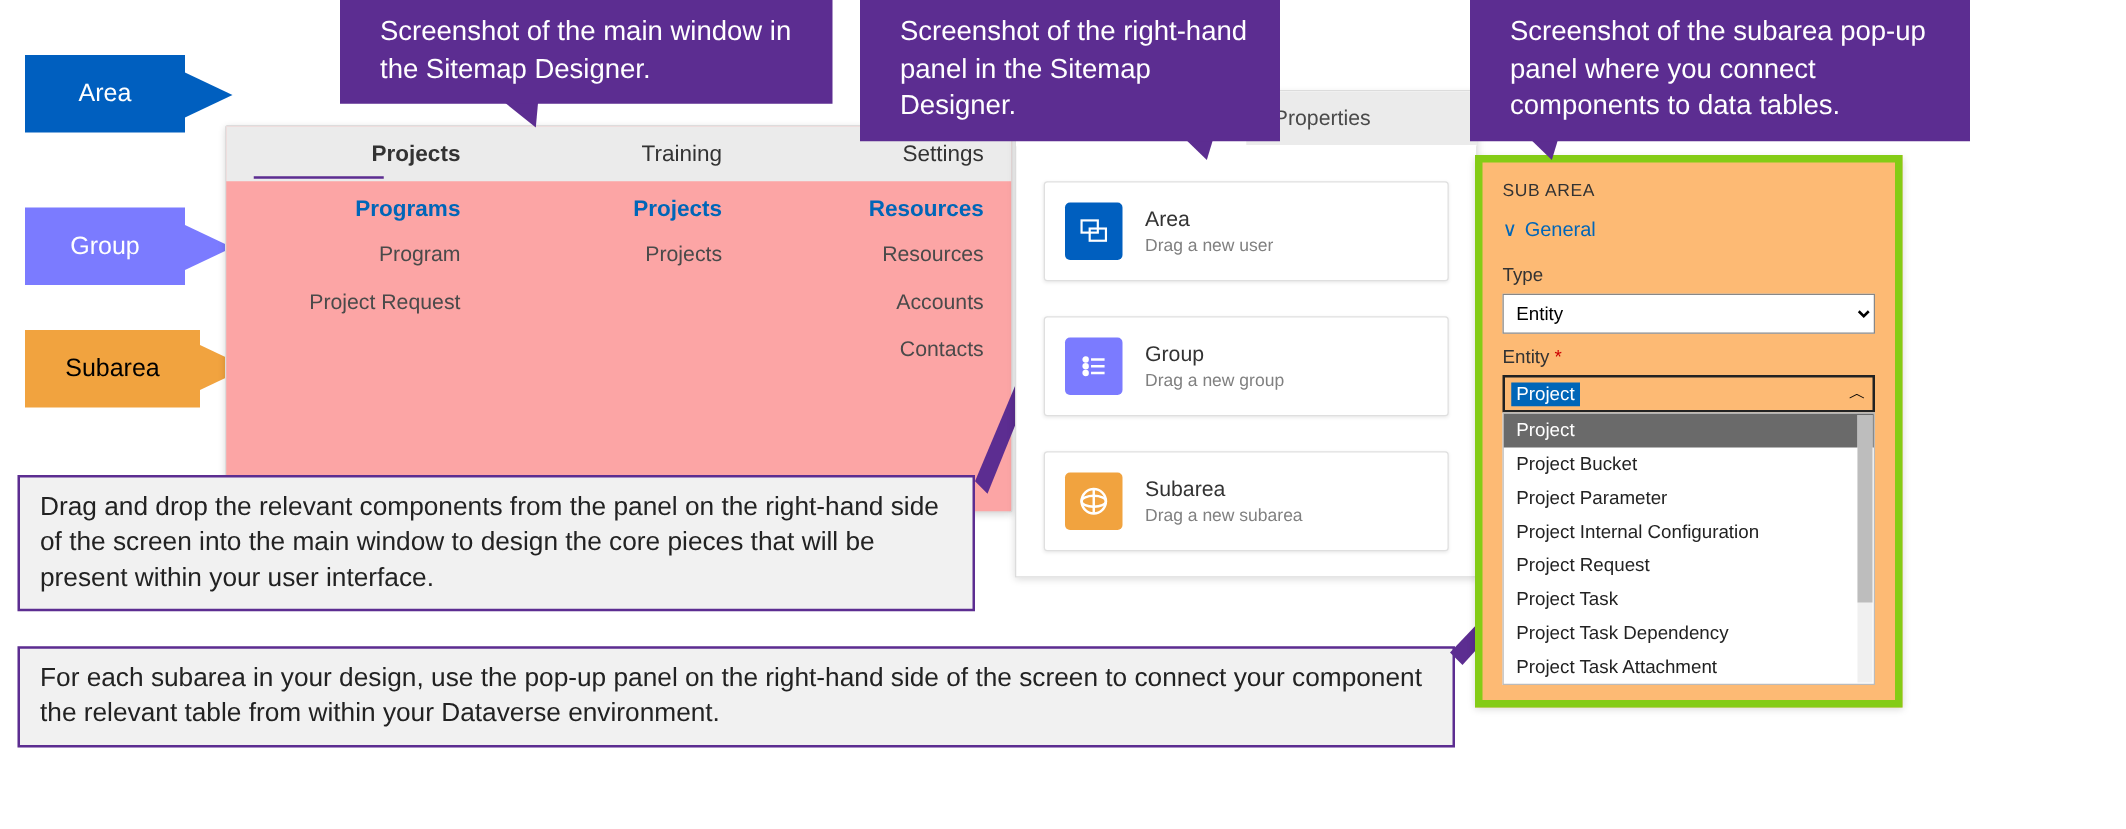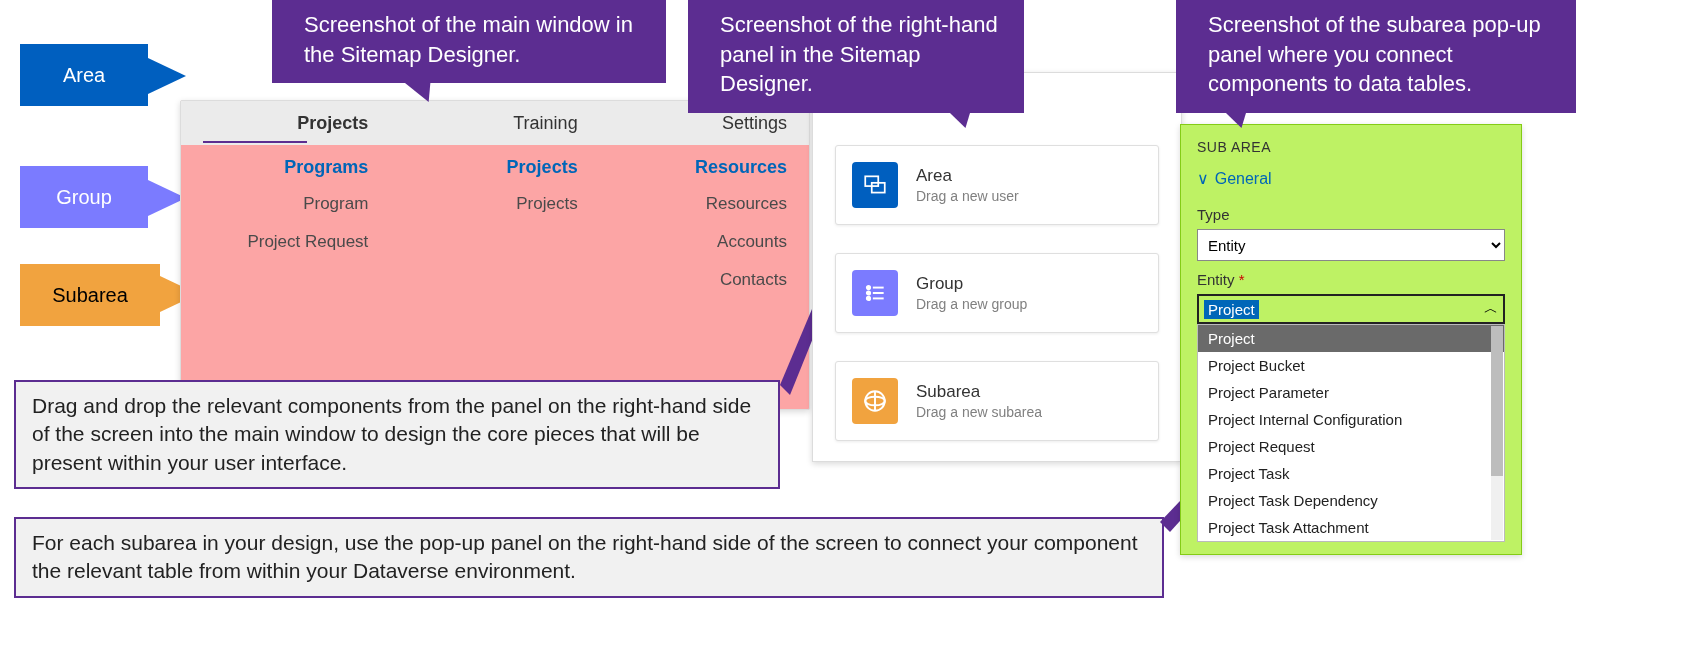--- a/index.html
+++ b/index.html
@@ -164,22 +164,22 @@
   .cc-group { background: #7b7bff; }
   .cc-subarea { background: #f1a33f; }
   .cc-text .cc-title { font-size: 17px; color: #333; }
   .cc-text .cc-sub { font-size: 14px; color: #808080; margin-top: 2px; }
 
   
   .props-panel {
     position: absolute;
     left: 1180px; top: 124px;
     width: 342px;
-    background: #bef264;
-    border: 1px solid #84cc16;
+    background: #fdba74;
+    border: 6px solid #84cc16;
     box-shadow: 0 2px 6px rgba(0,0,0,0.15);
     padding: 14px 16px 12px 16px;
     z-index: 20;
   }
   .subarea-title {
     font-size: 14px;
     letter-spacing: 0.5px;
     text-transform: uppercase;
     color: #333;
     margin-bottom: 14px;
@@ -314,20 +314,21 @@
       <div class="sub-item">Resources</div>
       <div class="sub-item">Accounts</div>
       <div class="sub-item">Contacts</div>
     </div>
   </div>
 </div>
 
 <div class="right-panel">
   <div class="rp-tabs">
     <div class="rp-tab active">Components</div>
+    <div class="rp-tab">Properties</div>
   </div>
 
   <div class="component-card">
     <div class="cc-icon cc-area">
       <svg width="26" height="26" viewBox="0 0 24 24" fill="none" stroke="white" stroke-width="1.6">
         <rect x="3" y="4" width="12" height="9"></rect>
           <rect x="9" y="10" width="12" height="9"></rect>
       </svg>
     </div>
     <div class="cc-text">

